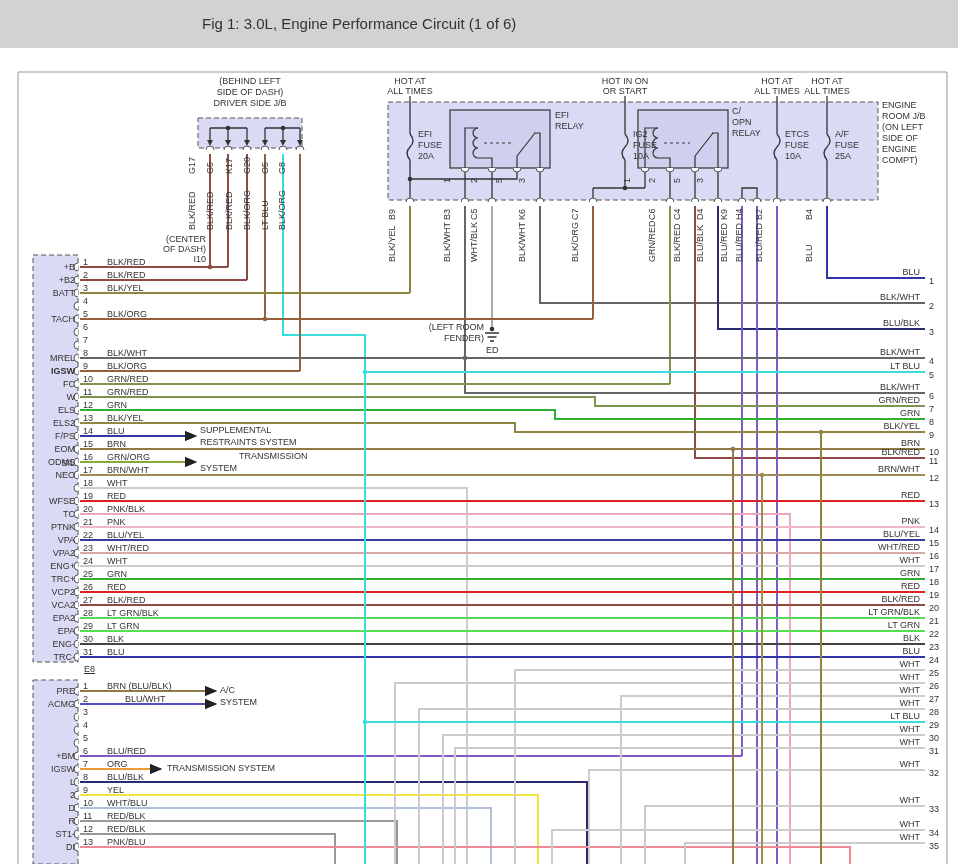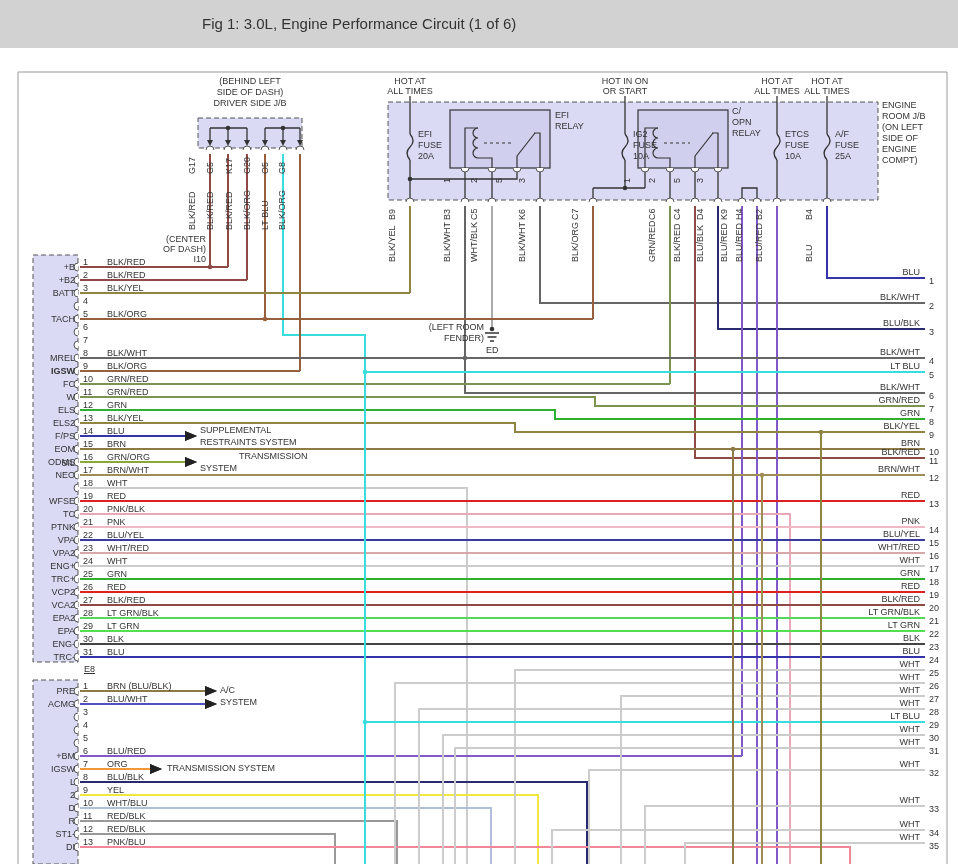--- a/index.html
+++ b/index.html
@@ -382,21 +382,21 @@
       <div class="lbl r" style="left: 28px; top: 639px; width: 47px;">ENG-</div>
       <div class="lbl" style="left: 107px; top: 634px;">BLK</div>
       <div class="lbl" style="left: 83px; top: 647px;">31</div>
       <div class="lbl r" style="left: 28px; top: 652px; width: 47px;">TRC-</div>
       <div class="lbl" style="left: 107px; top: 647px;">BLU</div>
       <div class="lbl" style="left: 83px; top: 681px;">1</div>
       <div class="lbl r" style="left: 28px; top: 686px; width: 47px;">PRE</div>
       <div class="lbl" style="left: 107px; top: 681px;">BRN (BLU/BLK)</div>
       <div class="lbl" style="left: 83px; top: 694px;">2</div>
       <div class="lbl r" style="left: 28px; top: 699px; width: 47px;">ACMG</div>
-      <div class="lbl" style="left: 107px; top: 694px;">BLU/WHT</div>
+      <div class="lbl" style="left: 125px; top: 694px;">BLU/WHT</div>
       <div class="lbl" style="left: 83px; top: 707px;">3</div>
       <div class="lbl" style="left: 83px; top: 720px;">4</div>
       <div class="lbl" style="left: 83px; top: 733px;">5</div>
       <div class="lbl" style="left: 83px; top: 746px;">6</div>
       <div class="lbl r" style="left: 28px; top: 751px; width: 47px;">+BM</div>
       <div class="lbl" style="left: 107px; top: 746px;">BLU/RED</div>
       <div class="lbl" style="left: 83px; top: 759px;">7</div>
       <div class="lbl r" style="left: 28px; top: 764px; width: 47px;">IGSW</div>
       <div class="lbl" style="left: 107px; top: 759px;">ORG</div>
       <div class="lbl" style="left: 83px; top: 772px;">8</div>

